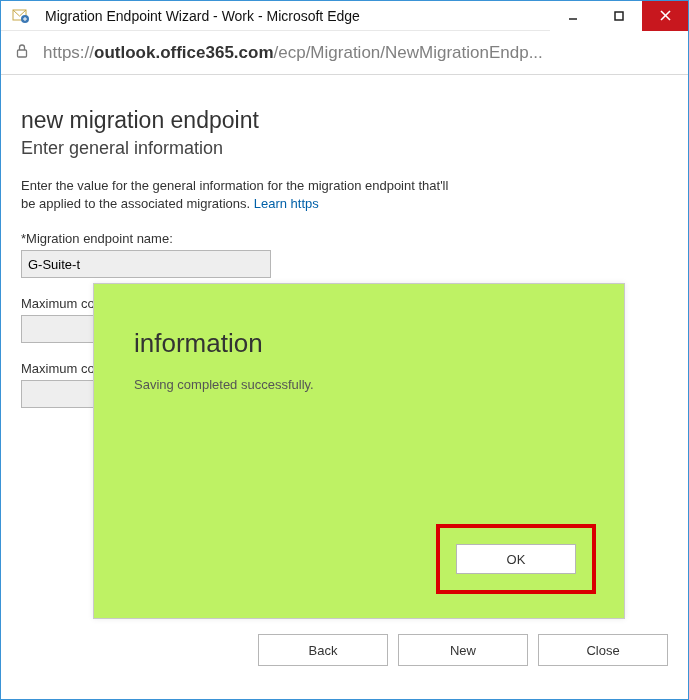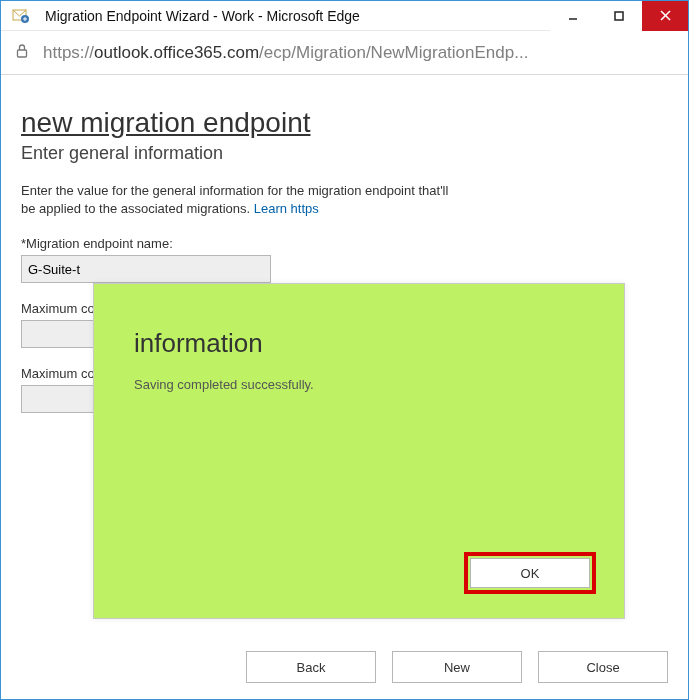--- a/index.html
+++ b/index.html
@@ -66,33 +66,32 @@
     color: #666;
   }
   .addressbar .url {
     font-size: 17px;
     color: #808080;
     white-space: nowrap;
     overflow: hidden;
     text-overflow: ellipsis;
     flex: 1;
   }
-  .addressbar .url b { color: #333; font-weight: 400; }
+  .addressbar .url b { color: #333; font-weight: 700; }
   
   .content {
     position: relative;
     padding: 14px 20px 0 20px;
     height: calc(700px - 30px - 44px - 2px);
   }
   h1.page-title {
     font-weight: 200;
-    font-size: 28px;
+    font-size: 23px;
     color: #333;
     margin: 18px 0 4px 0;
-    text-decoration: underline;
   }
   .subtitle {
     font-size: 18px;
     color: #444;
     margin-bottom: 18px;
     font-weight: 300;
   }
   .intro {
     font-size: 13px;
     color: #333;
@@ -113,24 +112,24 @@
     width: 250px;
     height: 28px;
     border: 1px solid #b6b6b6;
     background: #eee;
     padding: 2px 6px;
     font-size: 13px;
   }
   
   .footer {
     position: absolute;
-    bottom: 16px;
+    bottom: 33px;
     right: 20px;
     display: flex;
-    gap: 16px;
+    gap: 10px;
   }
   .wiz-btn {
     width: 130px;
     height: 32px;
     border: 1px solid #b6b6b6;
     background: #fff;
     font-size: 13px;
     color: #333;
     cursor: pointer;
   }
@@ -154,21 +153,21 @@
     font-size: 13px;
     color: #555;
     margin: 0;
   }
   .modal-footer {
     position: absolute;
     bottom: 24px; right: 28px;
   }
   .ok-highlight {
     border: 4px solid #d90000;
-    padding: 2px;
+    padding: 16px;
     display: inline-block;
   }
   .ok-btn {
     width: 120px;
     height: 30px;
     border: 1px solid #b6b6b6;
     background: #fff;
     font-size: 13px;
     color: #333;
     cursor: pointer;

